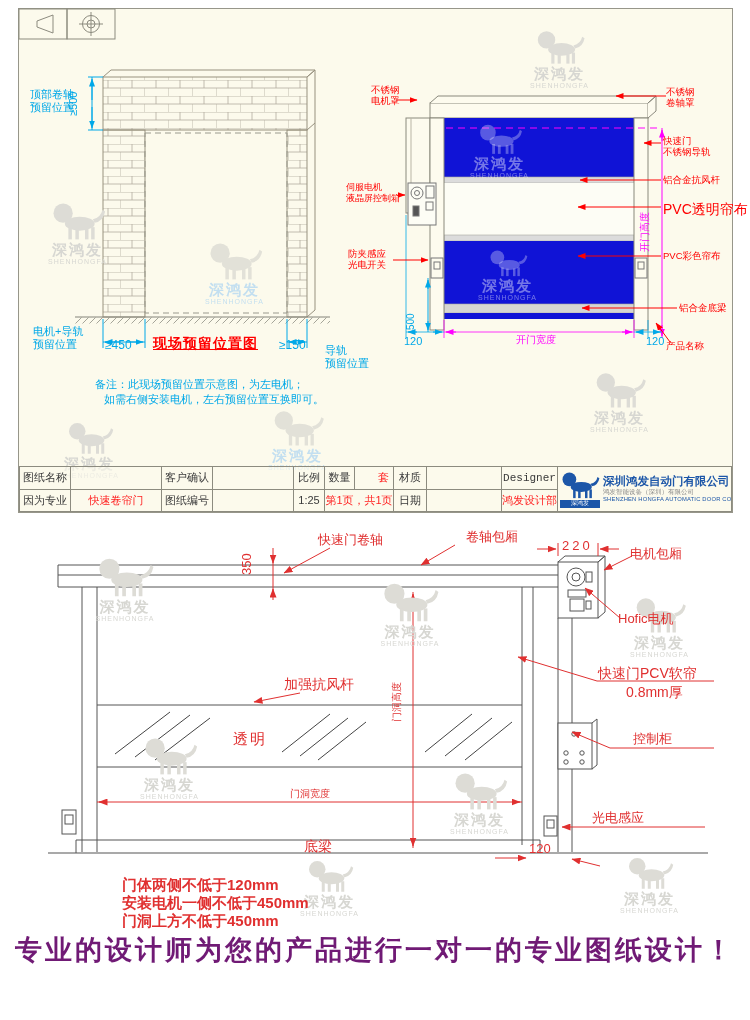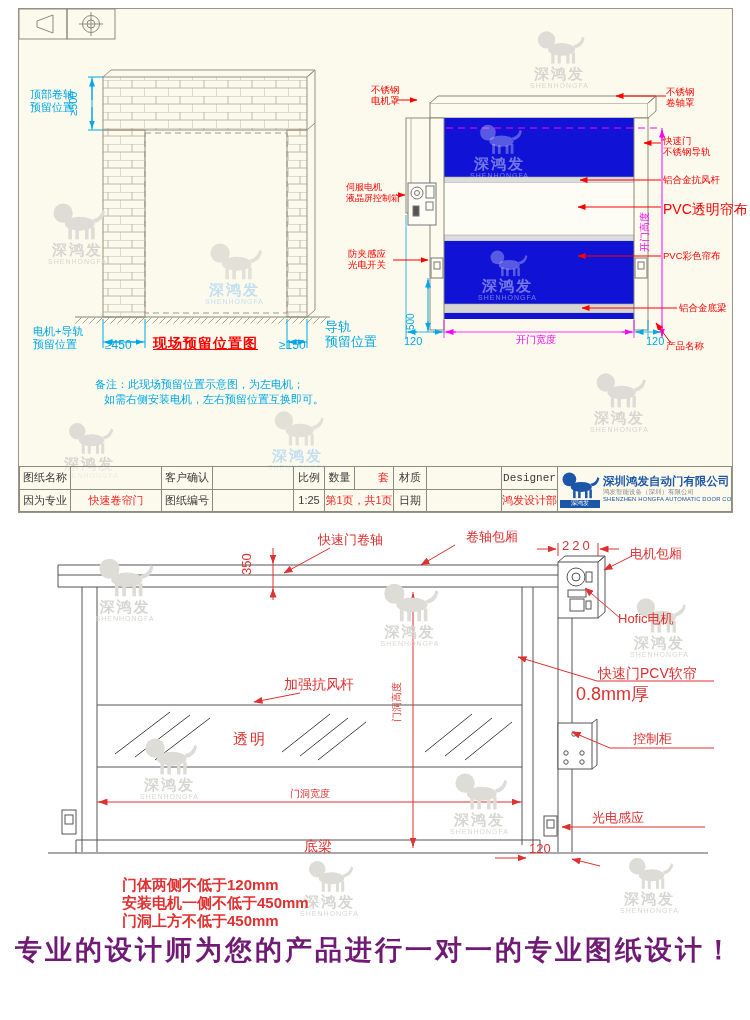--- a/index.html
+++ b/index.html
@@ -430,21 +430,21 @@
   </svg>
 
   <div class="lbl cy" style="left:30px;top:88px;font-size:11px">顶部卷轴
 预留位置</div>
   <div class="vtext cy" style="left:79px;top:105px;font-size:11px">≥500</div>
   <div class="lbl cy" style="left:33px;top:325px;font-size:11px">电机+导轨
 预留位置</div>
   <div class="lbl cy" style="left:105px;top:338px;font-size:12px">≥450</div>
   <div class="lbl rd map-title" style="left:153px;top:335px">现场预留位置图</div>
   <div class="lbl cy" style="left:279px;top:338px;font-size:12px">≥150</div>
-  <div class="lbl cy" style="left:325px;top:319px;font-size:13px">导轨
+  <div class="lbl cy" style="left:325px;top:344px;font-size:11px">导轨
 预留位置</div>
   <div class="lbl cy" style="left:95px;top:378px;font-size:11px">备注：此现场预留位置示意图，为左电机；</div>
   <div class="lbl cy" style="left:104px;top:393px;font-size:11px">如需右侧安装电机，左右预留位置互换即可。</div>
 
   <div class="lbl rd" style="left:371px;top:84px;font-size:9.5px">不锈钢
 电机罩</div>
   <div class="lbl rd" style="left:346px;top:182px;font-size:9px">伺服电机
 液晶屏控制箱</div>
   <div class="lbl rd" style="left:348px;top:248px;font-size:9.5px">防夹感应
 光电开关</div>
@@ -463,21 +463,21 @@
   <div class="lbl cy" style="left:404px;top:335px;font-size:11px">120</div>
   <div class="lbl cy" style="left:646px;top:335px;font-size:11px">120</div>
 
   <div class="vtext rd2" style="left:253px;top:562px;font-size:13px">350</div>
   <div class="lbl rd2" style="left:318px;top:532px;font-size:13px">快速门卷轴</div>
   <div class="lbl rd2" style="left:466px;top:529px;font-size:13px">卷轴包厢</div>
   <div class="lbl rd2" style="left:562px;top:538px;font-size:13px;letter-spacing:3px">220</div>
   <div class="lbl rd2" style="left:630px;top:546px;font-size:13px">电机包厢</div>
   <div class="lbl rd2" style="left:618px;top:611px;font-size:13px">Hofic电机</div>
   <div class="lbl rd2" style="left:598px;top:665px;font-size:14px">快速门PCV软帘</div>
-  <div class="lbl rd2" style="left:576px;top:684px;font-size:18px">0.8mm厚</div>
+  <div class="lbl rd2" style="left:626px;top:684px;font-size:14px">0.8mm厚</div>
   <div class="lbl rd2" style="left:633px;top:731px;font-size:13px">控制柜</div>
   <div class="lbl rd2" style="left:284px;top:676px;font-size:14px">加强抗风杆</div>
   <div class="lbl rd2" style="left:233px;top:730px;font-size:15px;letter-spacing:2px">透明</div>
   <div class="vtext rd2" style="left:402px;top:712px;font-size:10px">门洞高度</div>
   <div class="lbl rd2" style="left:290px;top:788px;font-size:10px">门洞宽度</div>
   <div class="lbl rd2" style="left:592px;top:810px;font-size:13px">光电感应</div>
   <div class="lbl rd2" style="left:304px;top:838px;font-size:14px">底梁</div>
   <div class="lbl rd2" style="left:529px;top:841px;font-size:13px">120</div>
   <div class="lbl rd2" style="left:122px;top:876px;font-size:15px;font-weight:600">门体两侧不低于120mm</div>
   <div class="lbl rd2" style="left:122px;top:894px;font-size:15px;font-weight:600">安装电机一侧不低于450mm</div>

